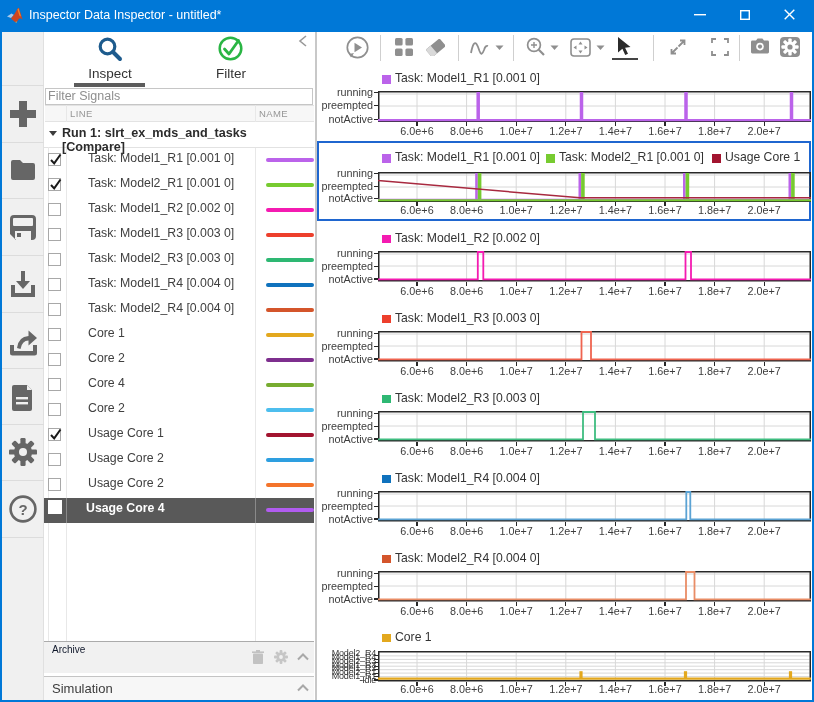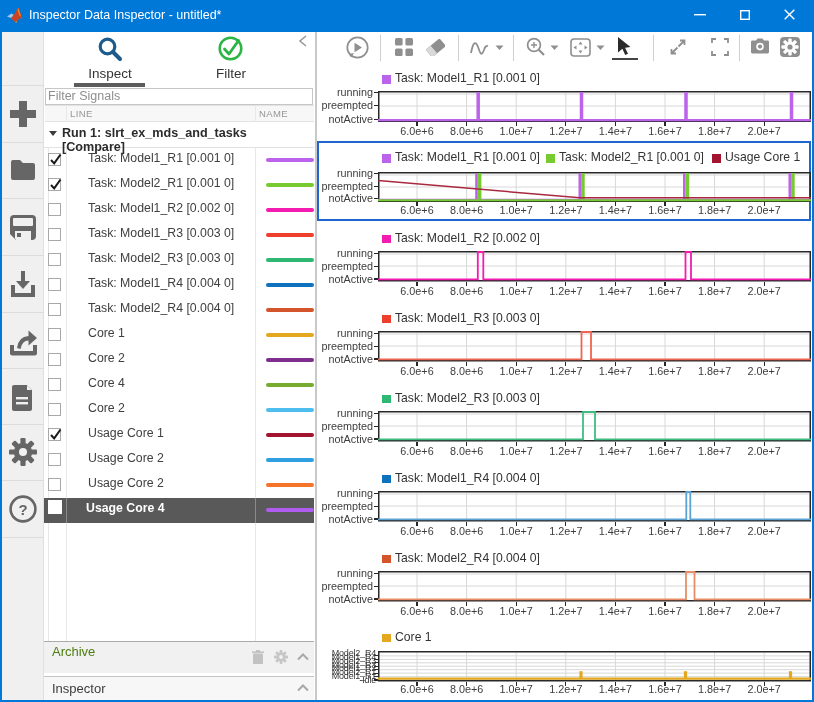--- a/index.html
+++ b/index.html
@@ -154,21 +154,21 @@
 <div style="position:absolute;left:48px;top:478.0px;width:13px;height:13px;background:#fff;border:1px solid #a8a8a8;"></div>
 <div style="position:absolute;left:88px;top:476.0px;width:165px;height:16px;font-size:12.3px;color:#404040;">Usage Core 2</div>
 <div style="position:absolute;left:265.5px;top:482.5px;width:48px;height:4.5px;border-radius:2px;background:#f4742b;"></div>
 <div style="position:absolute;left:44px;top:497.5px;width:270px;height:25px;background:#595959;"></div>
 <div style="position:absolute;left:66px;top:497.5px;width:1px;height:25px;background:#8a8a8a;"></div>
 <div style="position:absolute;left:255px;top:497.5px;width:1px;height:25px;background:#8a8a8a;"></div>
 <div style="position:absolute;left:48px;top:500.0px;width:14px;height:14px;background:#fff;"></div>
 <div style="position:absolute;left:86px;top:501.0px;width:160px;height:16px;font-size:12.3px;font-weight:bold;color:#fff;">Usage Core 4</div>
 <div style="position:absolute;left:265.5px;top:507.5px;width:48px;height:4.5px;border-radius:2px;background:#b15cf0;"></div>
 <div style="position:absolute;left:44px;top:641px;width:270px;height:32px;background:#f1f1f1;border-top:1px solid #ababab;"></div>
-<div style="position:absolute;left:52px;top:644px;width:100px;height:17px;font-size:13px;color:#4d7c0f;">Archive</div>
+<div style="position:absolute;left:52px;top:644px;width:100px;height:17px;font-size:10px;color:#0f172a;">Archive</div>
 <svg style="position:absolute;left:252px;top:650px;" width="12" height="14" viewBox="0 0 12 14">
     <rect x="1" y="3.5" width="10" height="10.5" rx="0.8" fill="#c2c2c2"></rect>
     <rect x="0" y="1.4" width="12" height="1.6" fill="#c2c2c2"></rect>
     <rect x="4" y="0" width="4" height="2.2" fill="#c2c2c2"></rect>
   </svg>
 <svg style="position:absolute;left:274px;top:650px;" width="14" height="14" viewBox="0 0 14 14">
     <g transform="translate(7 7)">
       <rect x="-1.4" y="-7" width="2.8" height="4" rx="0.9" fill="#c6c6c6" transform="rotate(0 0 0)"></rect>
       <rect x="-1.4" y="-7" width="2.8" height="4" rx="0.9" fill="#c6c6c6" transform="rotate(45 0 0)"></rect>
       <rect x="-1.4" y="-7" width="2.8" height="4" rx="0.9" fill="#c6c6c6" transform="rotate(90 0 0)"></rect>
@@ -178,21 +178,21 @@
       <rect x="-1.4" y="-7" width="2.8" height="4" rx="0.9" fill="#c6c6c6" transform="rotate(270 0 0)"></rect>
       <rect x="-1.4" y="-7" width="2.8" height="4" rx="0.9" fill="#c6c6c6" transform="rotate(315 0 0)"></rect>
       <circle r="4.4" fill="#c6c6c6"></circle>
       <circle r="1.9" fill="#f1f1f1"></circle>
     </g>
   </svg>
 <svg style="position:absolute;left:297px;top:653px;" width="12" height="8" viewBox="0 0 12 8">
     <path d="M1 6.5 L6 1.5 L11 6.5" fill="none" stroke="#a8a8a8" stroke-width="2"></path>
   </svg>
 <div style="position:absolute;left:44px;top:676px;width:270px;height:24px;background:#f7f7f7;border-top:1px solid #c4c4c4;"></div>
-<div style="position:absolute;left:52px;top:681px;width:100px;height:17px;font-size:13px;color:#3c3c3c;">Inspector</div>
+<div style="position:absolute;left:52px;top:681px;width:100px;height:17px;font-size:13px;color:#3c3c3c;">Simulation</div>
 <svg style="position:absolute;left:297px;top:684px;" width="12" height="8" viewBox="0 0 12 8">
     <path d="M1 6.5 L6 1.5 L11 6.5" fill="none" stroke="#a8a8a8" stroke-width="2"></path>
   </svg>
 <div style="position:absolute;left:315px;top:31px;width:2px;height:669px;background:#c8c8c8;"></div>
 <div style="position:absolute;left:317px;top:30px;width:495px;height:670px;background:#fff;"></div>
 <svg style="position:absolute;left:346px;top:36px;" width="23" height="23" viewBox="0 0 23 23">
     <circle cx="11.5" cy="11.5" r="10.2" fill="none" stroke="#8f8f8f" stroke-width="1.7"></circle>
     <path d="M8.5 6.8 L16 11.5 L8.5 16.2 Z" fill="#8f8f8f"></path>
     <path d="M3 18 L8 17 L5 21.5 Z" fill="#8f8f8f"></path>
   </svg>

